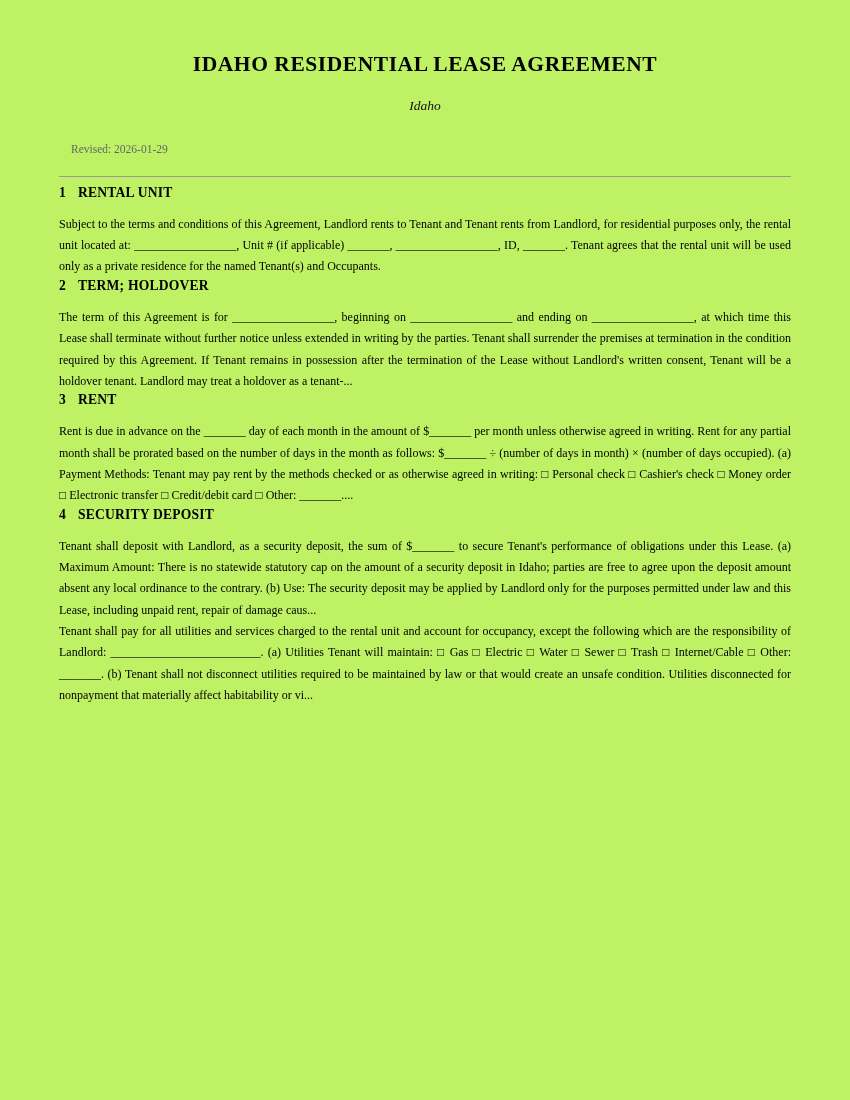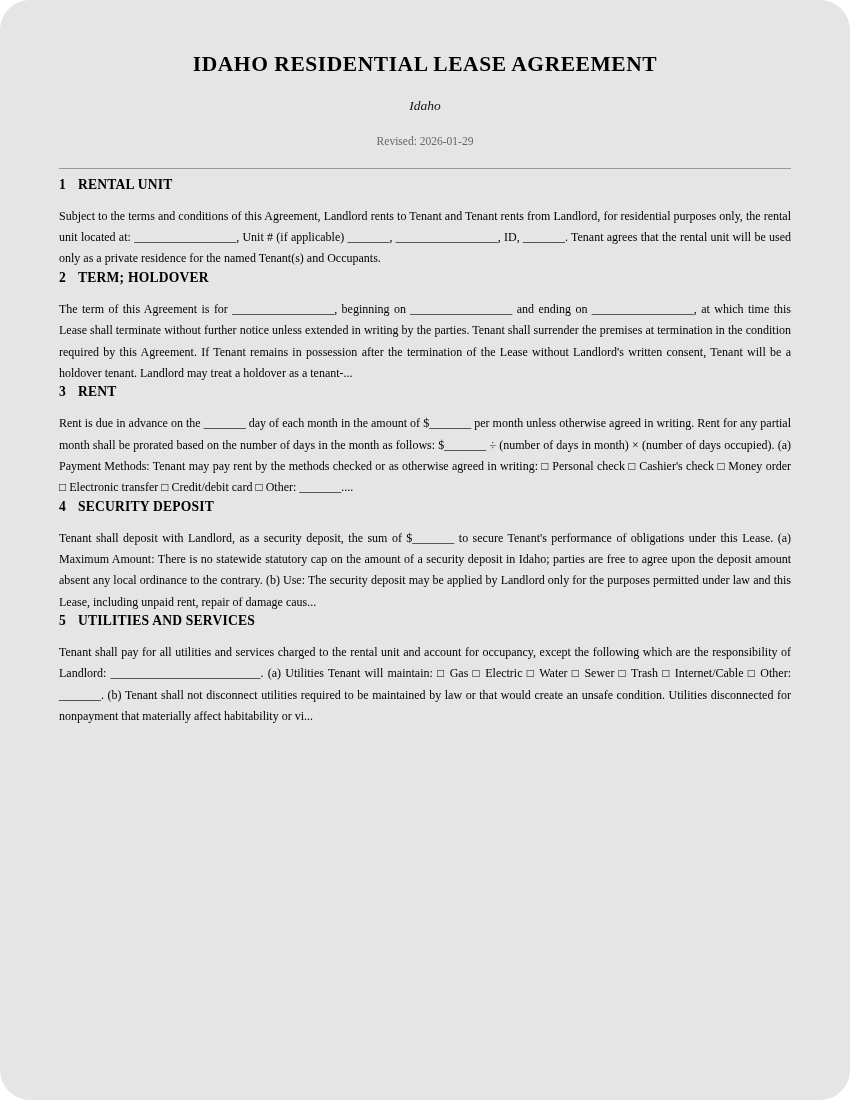--- a/index.html
+++ b/index.html
@@ -13,22 +13,21 @@
     font-family: "Liberation Serif", "DejaVu Serif", serif;
     color: #000000;
     -webkit-font-smoothing: antialiased;
   }
   .page {
     width: 850px;
     height: 1100px;
     box-sizing: border-box;
     padding: 0;
     position: relative;
-    background: #e5e5e5;
-    border-radius: 30px;
+    background: #bef264;
   }
   .doc-inner {
     position: absolute;
     left: 59px;
     top: 0;
     width: 732px;
   }
 
   
   .doc-title {
@@ -44,23 +43,23 @@
   }
   .doc-subtitle {
     margin: 4px;
     padding-top: 17px;
     text-align: center;
     font-size: 13.5px;
     font-style: italic;
     color: #111111;
   }
   .doc-revised {
-    margin: 0;
+    margin: 12px;
     padding-top: 17px;
-    text-align: center;
+    text-align: left;
     font-size: 11.5px;
     color: #666666;
   }
   .header-rule {
     margin-top: 21px;
     border: 0;
     border-top: 1px solid #9a9a9a;
     height: 0;
     width: 732px;
   }
@@ -131,20 +130,17 @@
     </div>
 
     <div class="section">
       <div class="section-heading">
         <span class="section-num">4</span><span class="section-title">SECURITY DEPOSIT</span>
       </div>
       <p class="section-body">Tenant shall deposit with Landlord, as a security deposit, the sum of $_______ to secure Tenant's performance of obligations under this Lease. (a) Maximum Amount: There is no statewide statutory cap on the amount of a security deposit in Idaho; parties are free to agree upon the deposit amount absent any local ordinance to the contrary. (b) Use: The security deposit may be applied by Landlord only for the purposes permitted under law and this Lease, including unpaid rent, repair of damage caus...</p>
     </div>
 
     <div class="section">
-      <div class="section-heading">
-        <span class="section-num">5</span><span class="section-title">UTILITIES AND SERVICES</span>
-      </div>
       <p class="section-body">Tenant shall pay for all utilities and services charged to the rental unit and account for occupancy, except the following which are the responsibility of Landlord: _________________________. (a) Utilities Tenant will maintain: □ Gas □ Electric □ Water □ Sewer □ Trash □ Internet/Cable □ Other: _______. (b) Tenant shall not disconnect utilities required to be maintained by law or that would create an unsafe condition. Utilities disconnected for nonpayment that materially affect habitability or vi...</p>
     </div>
 
   </div>
 </div>
 
 </body></html>

